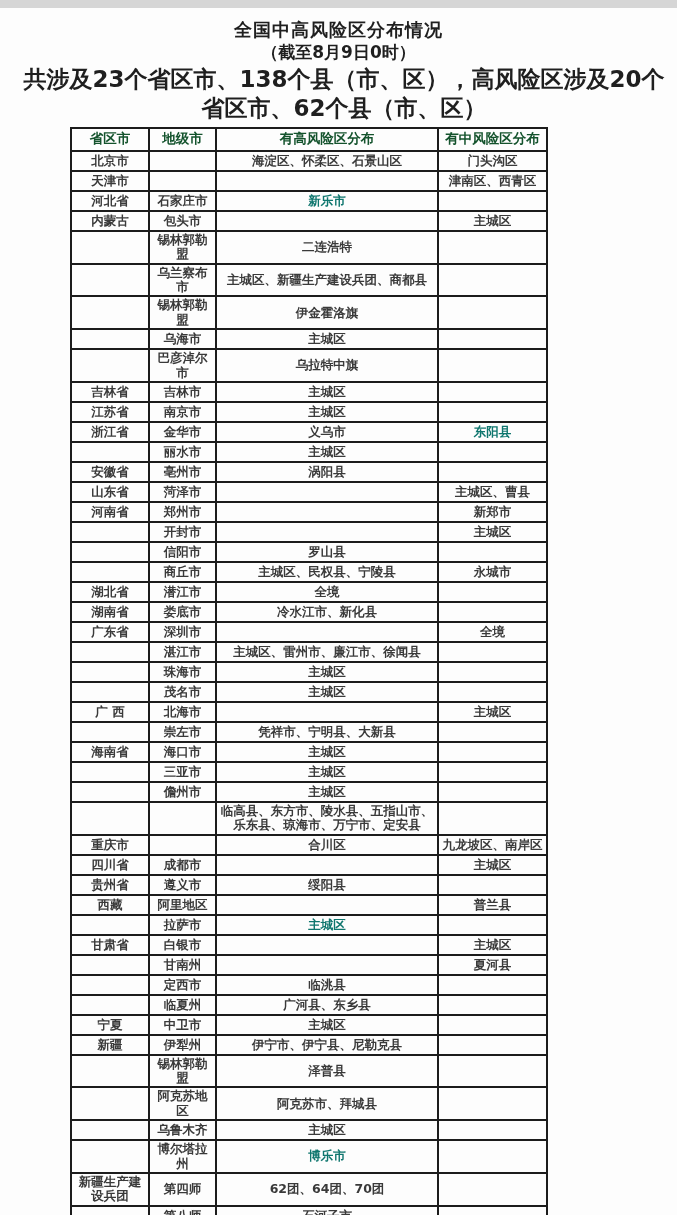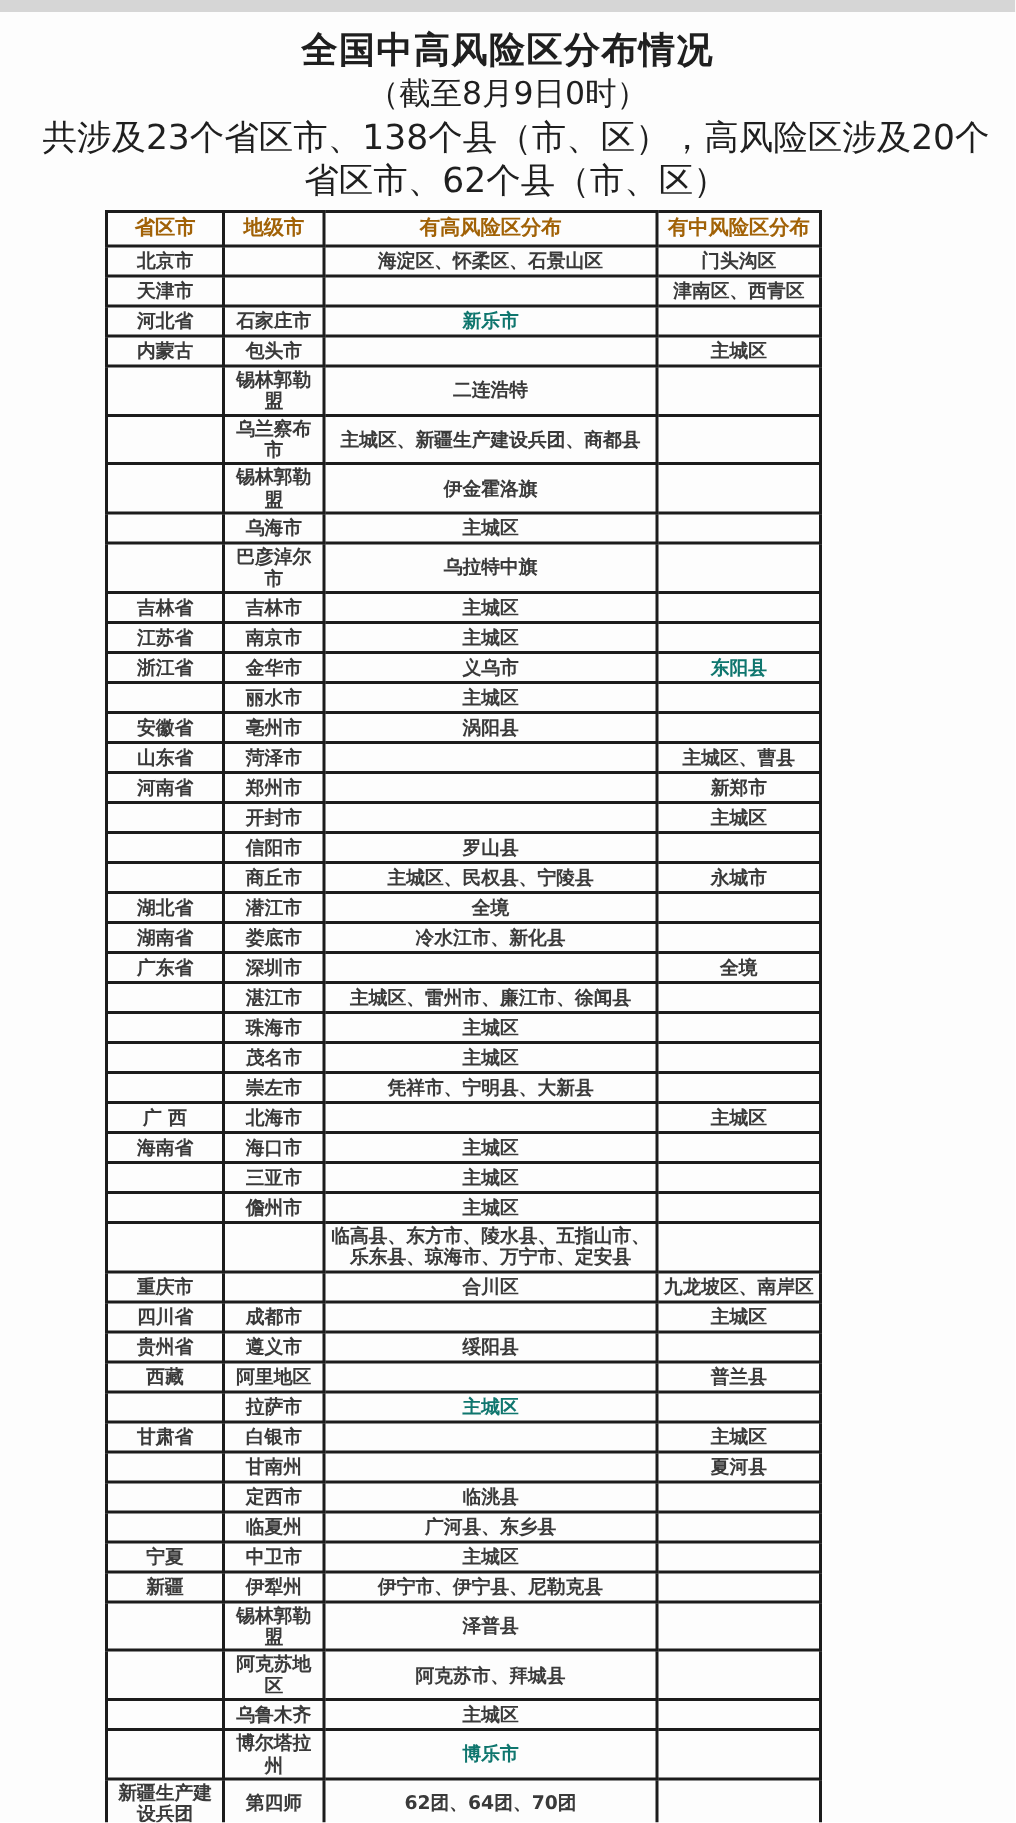--- a/index.html
+++ b/index.html
@@ -19,33 +19,33 @@
     width: 677px;
     height: 8px;
     background: #d6d6d6;
   }
   .title-block {
     margin-top: 10px;
     text-align: center;
     color: #1f1f1f;
   }
   .doc-title {
-    font-size: 24px;
+    font-size: 18px;
     font-weight: bold;
     letter-spacing: 1px;
     line-height: 1.3;
   }
   .doc-subtitle {
-    font-size: 21px;
-    font-weight: normal;
+    font-size: 17px;
+    font-weight: bold;
     line-height: 1.3;
   }
   .doc-summary {
     font-size: 23px;
-    font-weight: normal;
+    font-weight: bold;
     line-height: 1.25;
     margin: 2px 6px 4px 17px;
     color: #1f1f1f;
   }
   table.risk-table {
     border-collapse: collapse;
     table-layout: fixed;
     width: 476px;
     margin-left: 70px;
     margin-top: 2px;
@@ -53,21 +53,21 @@
   .risk-table th, .risk-table td {
     border: 2px solid #1c1c1c;
     text-align: center;
     vertical-align: middle;
     padding: 1px 2px;
     overflow: hidden;
   }
   .risk-table th {
     font-size: 13.5px;
     font-weight: bold;
-    color: #a16207;
+    color: #14532d;
     height: 23px;
   }
   .risk-table td {
     font-size: 12.5px;
     font-weight: bold;
     color: #3a3a3a;
     height: 20px;
     line-height: 1.15;
   }
   .risk-table td.red {
@@ -246,30 +246,30 @@
           <td>主城区</td>
           <td></td>
         </tr>
         <tr>
           <td></td>
           <td>茂名市</td>
           <td>主城区</td>
           <td></td>
         </tr>
         <tr>
+          <td>广 西</td>
+          <td>北海市</td>
+          <td></td>
+          <td>主城区</td>
+        </tr>
+        <tr>
           <td></td>
           <td>崇左市</td>
           <td>凭祥市、宁明县、大新县</td>
           <td></td>
-        </tr>
-        <tr>
-          <td>广 西</td>
-          <td>北海市</td>
-          <td></td>
-          <td>主城区</td>
         </tr>
         <tr>
           <td>海南省</td>
           <td>海口市</td>
           <td>主城区</td>
           <td></td>
         </tr>
         <tr>
           <td></td>
           <td>三亚市</td>

